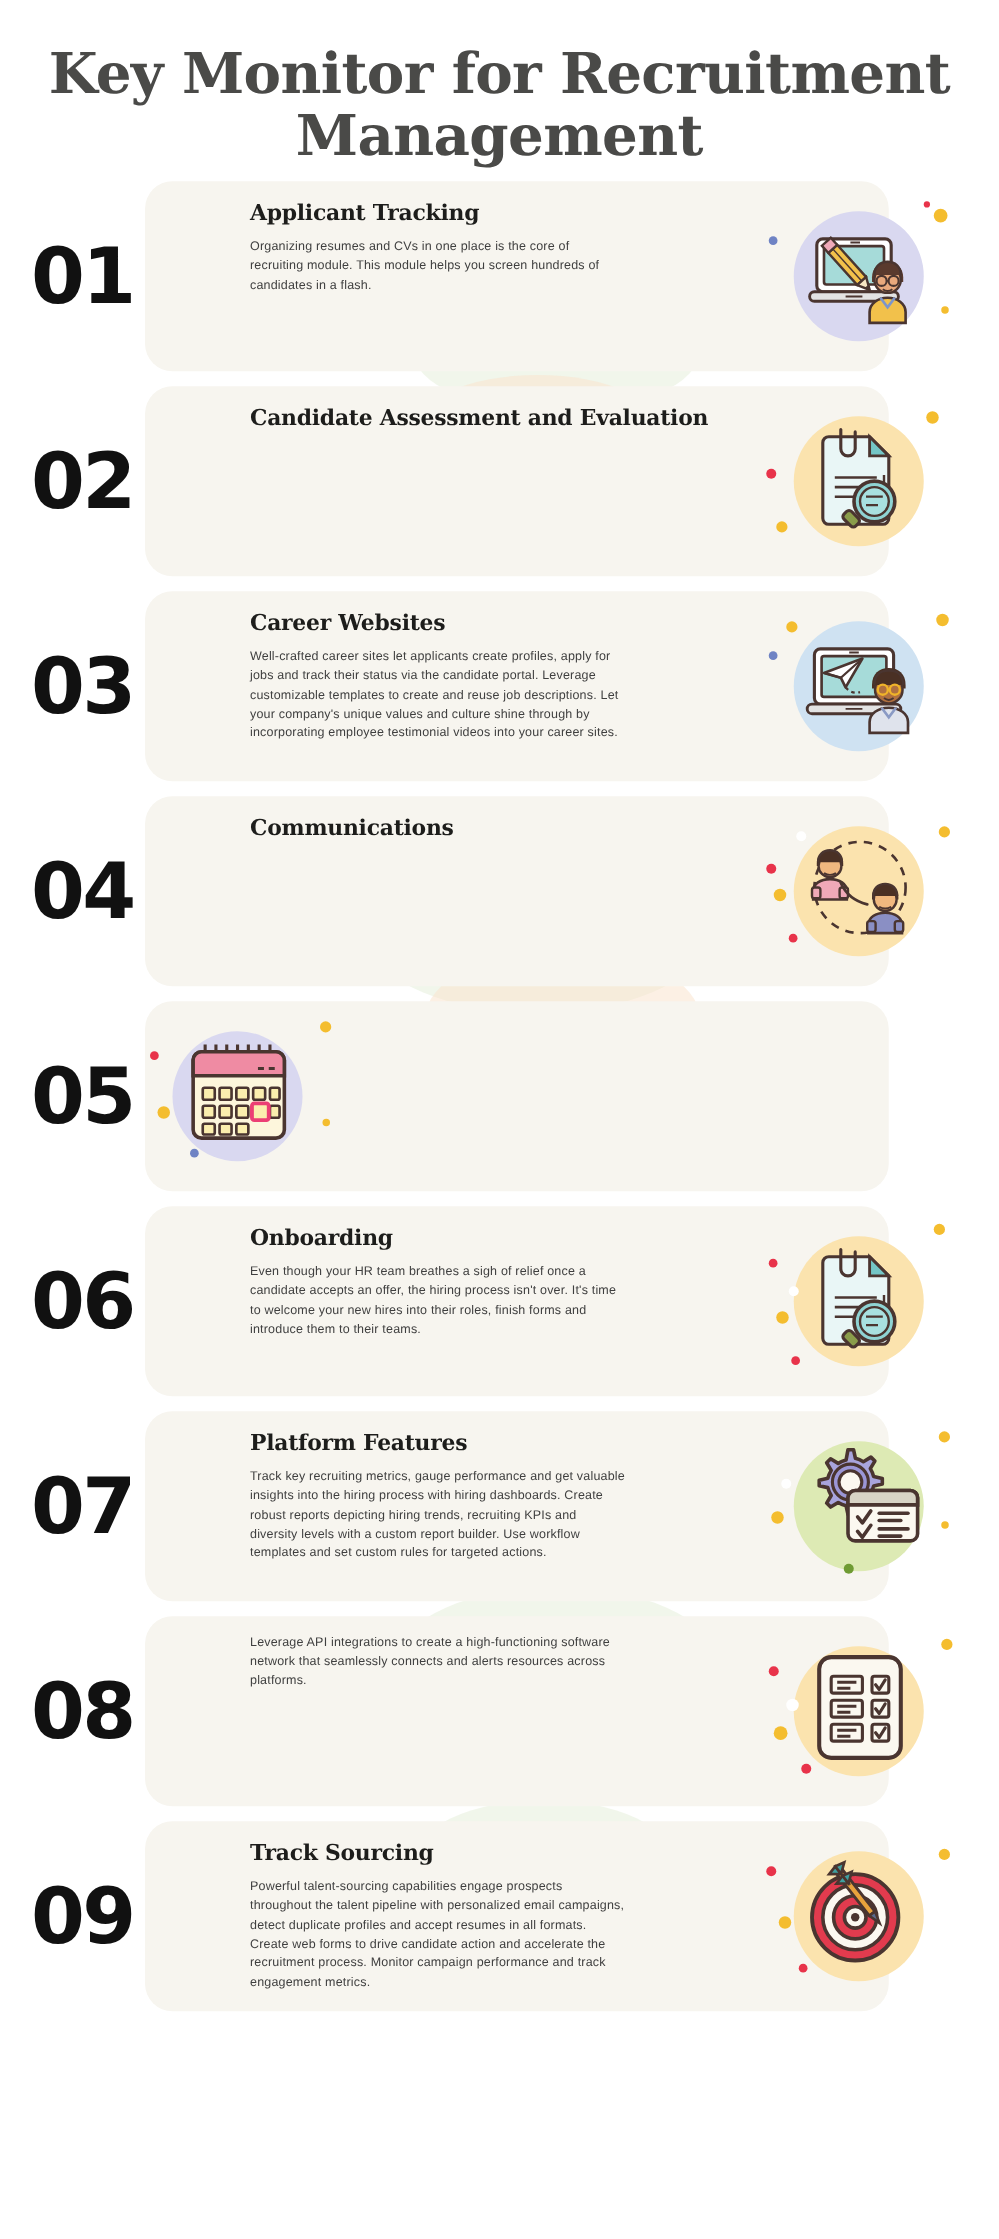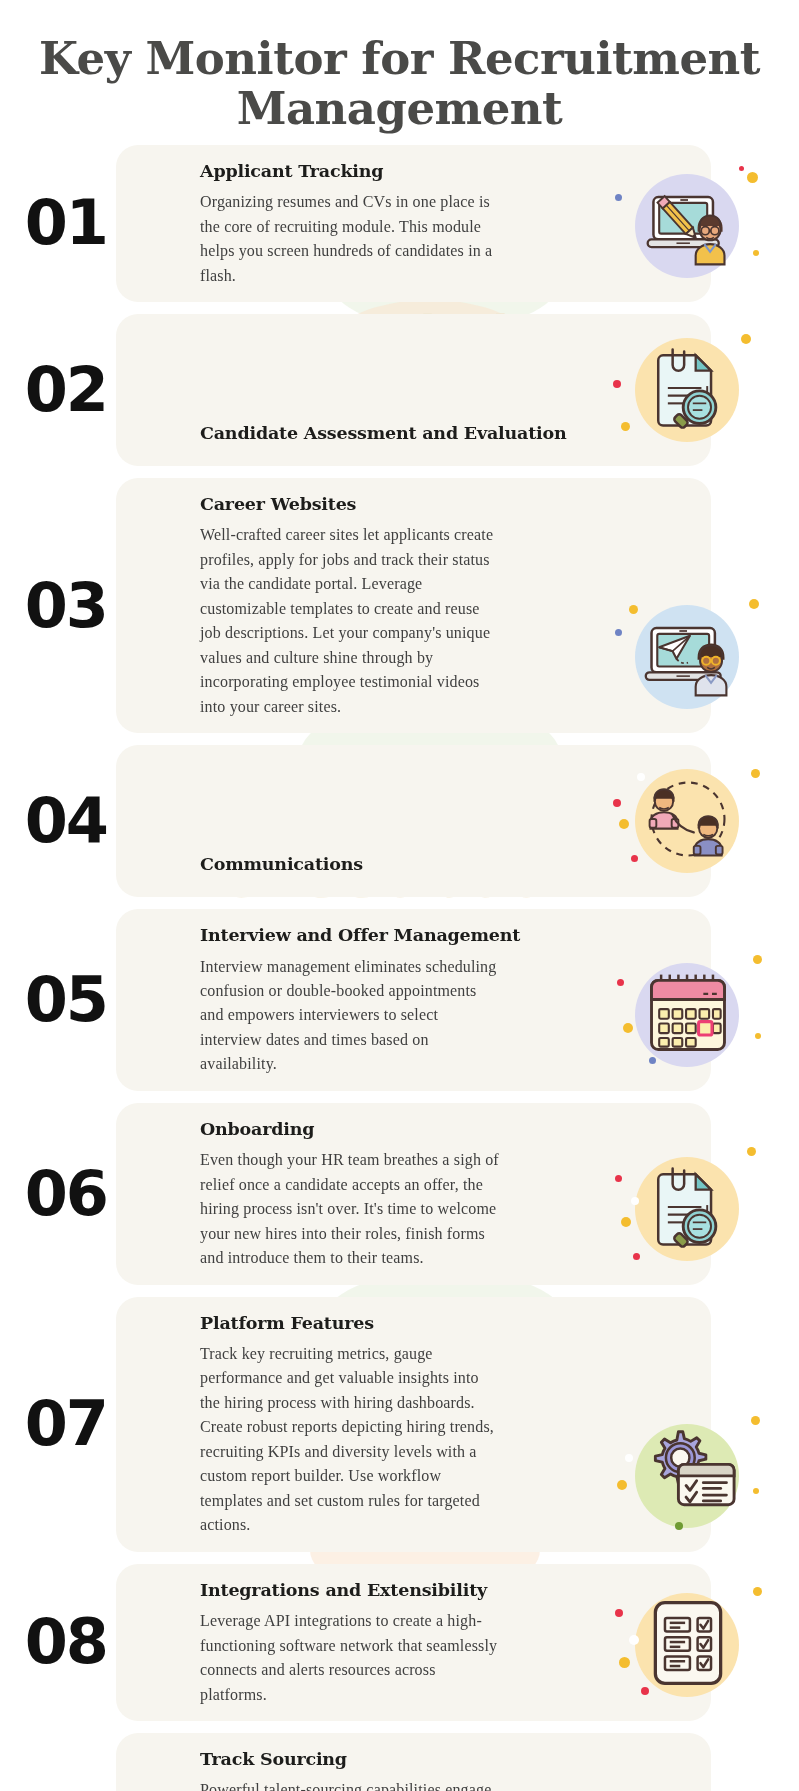--- a/index.html
+++ b/index.html
@@ -45,21 +45,21 @@
   .card {
     position:relative;
     margin:0 88px 12px 116px;
     background:#f7f5ef;
     border-radius:22px;
     min-height:118px;
     display:flex;
     align-items:center;
   }
   .card-inner {
-    display:flex; align-items:flex-end; width:100%;
+    display:flex; align-items:flex-start; width:100%;
     padding:14px 0 14px 0;
   }
   .num {
     position:absolute;
     left:-119px;
     top:50%;
     transform:translateY(-50%);
     font-family:"DejaVu Sans", sans-serif;
     font-weight:bold;
     font-size:62px;
@@ -74,22 +74,22 @@
   .title {
     font-family:"DejaVu Serif", serif;
     font-weight:bold;
     font-size:17.5px;
     color:#1d1d1b;
     line-height:1.45;
     margin-bottom:6px;
     letter-spacing:-.2px;
   }
   .desc {
-    font-family:Liberation Serif, serif;
-    font-size:16px;
+    font-family:Liberation Sans, sans-serif;
+    font-size:10px;
     line-height:1.53;
     color:#3f3f3f;
     letter-spacing:.15px;
     max-width:300px;
   }
 
   
   .icon-wrap {
     position:relative;
     width:150px; height:124px;
@@ -287,24 +287,20 @@
           <span class="dot" style="left:138px;top:10px;width:9px;height:9px;background:#f4bd2f;"></span>
           <span class="dot" style="left:6px;top:60px;width:10px;height:10px;background:#f4bd2f;"></span>
           <span class="dot" style="left:18px;top:96px;width:7px;height:7px;background:#e8334a;"></span>
           <span class="dot" style="left:24px;top:14px;width:8px;height:8px;background:#ffffff;"></span>
       </div>
     </div>
     </div>
     <div class="card">
     <div class="num">05</div>
     <div class="card-inner">
-      <div class="txt">
-        <div class="title">Interview and Offer Management</div>
-        <div class="desc">Interview management eliminates scheduling confusion or double-booked appointments and empowers interviewers to select interview dates and times based on availability.</div>
-      </div>
       <div class="icon-wrap">
         <span class="disc c-lav"></span>
         <span><svg class="glyph" viewBox="0 0 100 100" xmlns="http://www.w3.org/2000/svg">
     <g>
       <line x1="22" y1="10" x2="22" y2="22" stroke="#4a3530" stroke-width="2.6"></line>
       <line x1="31" y1="10" x2="31" y2="22" stroke="#4a3530" stroke-width="2.6"></line>
       <line x1="40" y1="10" x2="40" y2="22" stroke="#4a3530" stroke-width="2.6"></line>
       <line x1="49" y1="10" x2="49" y2="22" stroke="#4a3530" stroke-width="2.6"></line>
       <line x1="58" y1="10" x2="58" y2="22" stroke="#4a3530" stroke-width="2.6"></line>
       <line x1="67" y1="10" x2="67" y2="22" stroke="#4a3530" stroke-width="2.6"></line>
@@ -402,21 +398,20 @@
           <span class="dot" style="left:12px;top:40px;width:8px;height:8px;background:#ffffff;"></span>
           <span class="dot" style="left:62px;top:108px;width:8px;height:8px;background:#6f9b33;"></span>
           <span class="dot" style="left:140px;top:74px;width:6px;height:6px;background:#f4bd2f;"></span>
       </div>
     </div>
     </div>
     <div class="card">
     <div class="num">08</div>
     <div class="card-inner">
       <div class="txt">
-        <div class="title">Integrations and Extensibility</div>
         <div class="desc">Leverage API integrations to create a high-functioning software network that seamlessly connects and alerts resources across platforms.</div>
       </div>
       <div class="icon-wrap">
         <span class="disc c-yel"></span>
         <span><svg class="glyph" viewBox="0 0 100 100" xmlns="http://www.w3.org/2000/svg">
     <rect x="16" y="8" width="68" height="84" rx="10" fill="#fbf8f0" stroke="#4a3530" stroke-width="3.4"></rect>
     <g stroke="#4a3530" stroke-width="2.6" fill="none">
       <rect x="26" y="24" width="26" height="14" rx="2"></rect>
       <line x1="31" y1="29" x2="47" y2="29"></line>
       <line x1="31" y1="34" x2="42" y2="34"></line>

